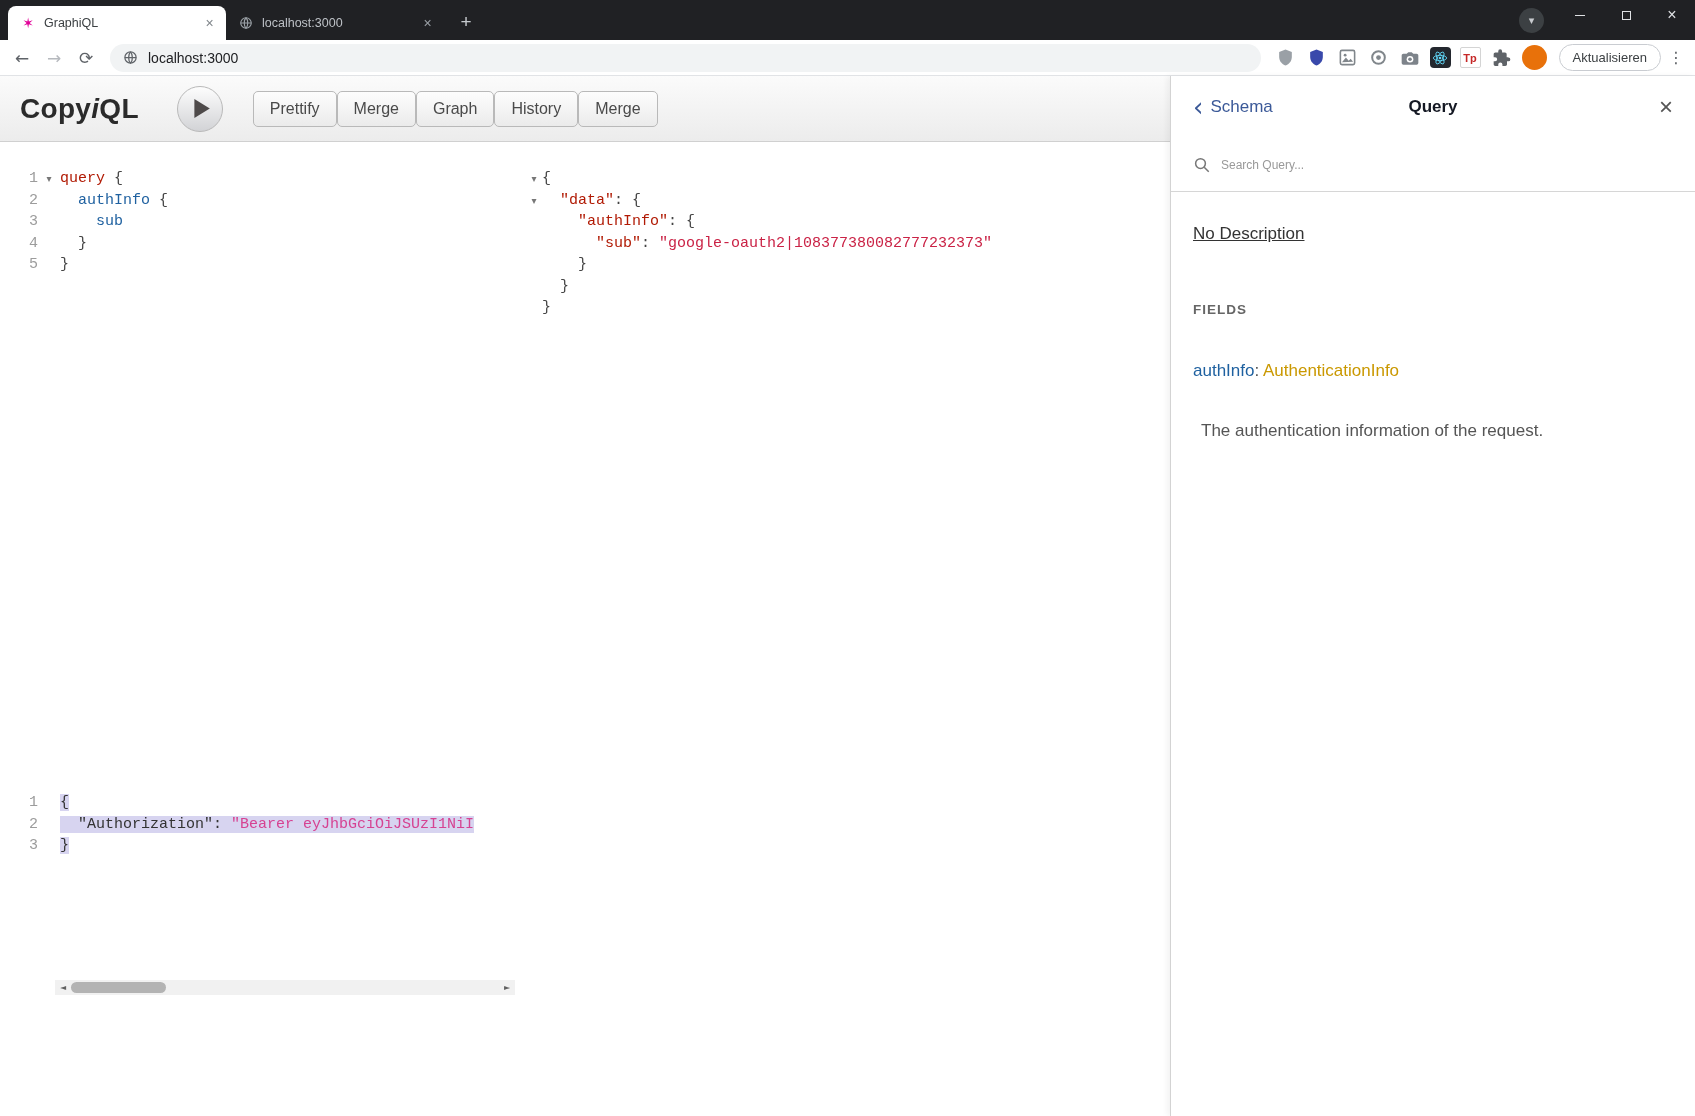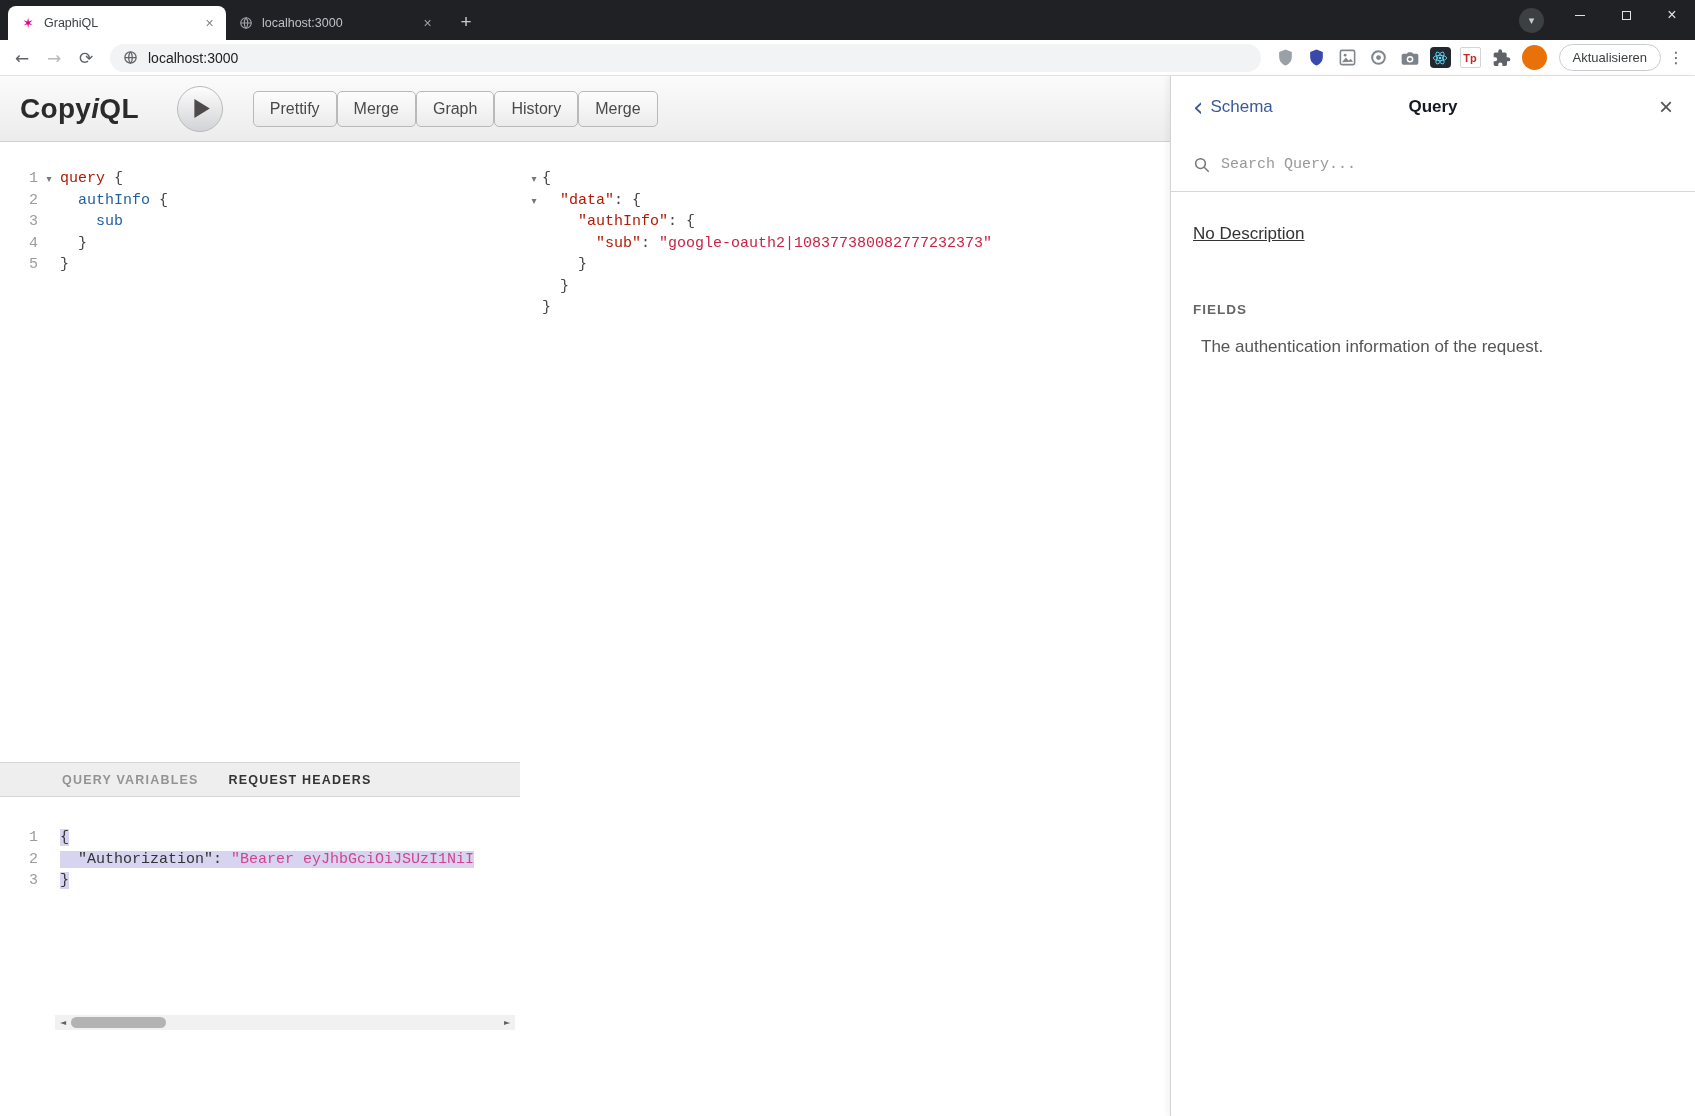--- a/index.html
+++ b/index.html
@@ -79,30 +79,30 @@
   .result-pane .foldcol { width: 16px; }
 
   
   .doc-explorer { width: 525px; border-left: 1px solid #d3d3d3; box-shadow: -3px 0 6px rgba(0,0,0,0.05); display: flex; flex-direction: column; background: #fff; flex: none; }
   .doc-header { height: 62px; display: flex; align-items: center; justify-content: space-between; padding: 0 22px; position: relative; flex: none; }
   .doc-back { display: flex; align-items: center; gap: 7px; color: #3b5998; font-size: 17px; z-index: 1; }
   .doc-back .chev { font-size: 26px; line-height: 1; font-family: "DejaVu Sans", sans-serif; }
   .doc-title { position: absolute; left: 0; right: 0; text-align: center; font-weight: bold; font-size: 17px; color: #141823; }
   .doc-close { font-size: 24px; color: #555; z-index: 1; line-height: 1; }
   .doc-search { height: 54px; border-bottom: 1px solid #d6d6d6; display: flex; align-items: center; padding: 0 22px; gap: 10px; flex: none; }
-  .doc-search input { border: none; outline: none; font-size: 15px; color: #0f172a; flex: 1; background: transparent; font-family: Liberation Mono, monospace; }
+  .doc-search input { border: none; outline: none; font-size: 12px; color: #0f172a; flex: 1; background: transparent; font-family: Liberation Sans, sans-serif; }
   .doc-search input::placeholder { color: #999; }
   .doc-content { padding: 32px 22px 0 22px; }
   .no-desc { font-size: 17px; color: #333; text-decoration: underline; }
   .fields-h { margin-top: 58px; font-size: 13.5px; font-weight: bold; letter-spacing: 1px; color: #666; }
   .field-row { margin-top: 44px; font-size: 17px; }
   .field-name { color: #1f61a0; }
   .field-colon { color: #555; }
   .field-type { color: #ca9800; }
-  .field-desc { margin-top: 20px; margin-left: 8px; font-size: 17px; color: #555; }
+  .field-desc { margin-top: 40px; margin-left: 8px; font-size: 17px; color: #555; }
 </style>
 </head>
 <body>
 
 <div class="tabstrip">
   <div class="tab active">
     <span class="favicon">
         <span class="gql-star">✶</span>
       </span>
     <span class="tab-title">GraphiQL</span>
@@ -236,24 +236,20 @@
               <span class="foldcol"></span>
               <span class="txt"><span class="pn">  }</span></span>
             </div>
           <div class="cm-row">
               <span class="gut">5</span>
               <span class="foldcol"></span>
               <span class="txt"><span class="pn">}</span></span>
             </div>
         </div>
 
-        <div class="vars-bar">
-          <span class="vars-tab">QUERY VARIABLES</span>
-          <span class="vars-tab active">REQUEST HEADERS</span>
-        </div>
 
         <div class="headers-editor cm">
           <div class="cm-row">
               <span class="gut">1</span>
               <span class="foldcol"></span>
               <span class="txt"><span class="sel"><span class="hp">{</span></span></span>
             </div>
           <div class="cm-row">
               <span class="gut">2</span>
               <span class="foldcol"></span>
@@ -322,16 +318,17 @@
         <svg width="18" height="18" viewBox="0 0 24 24">
             <circle cx="10" cy="10" r="6.5" fill="none" stroke="#777" stroke-width="2"></circle>
             <line x1="15" y1="15" x2="21" y2="21" stroke="#777" stroke-width="2"></line>
           </svg>
       </span>
       <input type="text" placeholder="Search Query..." style="">
     </div>
     <div class="doc-content">
       <div class="no-desc">No Description</div>
       <div class="fields-h">FIELDS</div>
+      <div class="field-row"><span class="field-name">authInfo</span><span class="field-colon">: </span><span class="field-type">AuthenticationInfo</span></div>
       <div class="field-desc">The authentication information of the request.</div>
     </div>
   </div>
 </div>
 
 </body></html>

